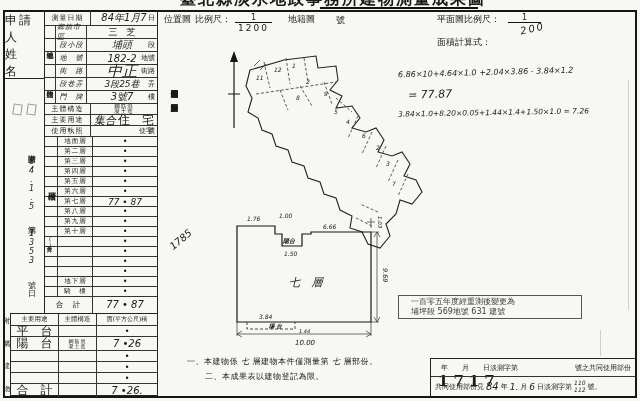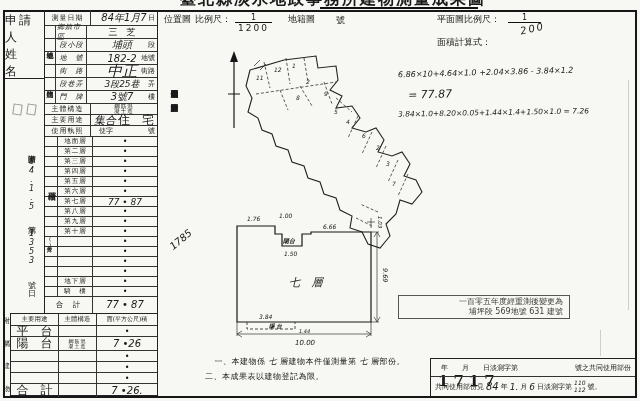--- a/index.html
+++ b/index.html
@@ -35,21 +35,21 @@
   .atable{border:1px solid #222;box-sizing:border-box;background:transparent;}
   .arow{display:flex;border-bottom:1px solid #333;box-sizing:border-box;}
   .ac1{width:48px;border-right:1px solid #333;font-size:12px;display:flex;align-items:center;justify-content:center;box-sizing:border-box;}
   .ac2{width:38px;border-right:1px solid #333;font-size:6px;display:flex;align-items:center;justify-content:center;box-sizing:border-box;}
   .ac3{flex:1;font-size:8px;display:flex;align-items:center;justify-content:center;}
   
   .frac{display:inline-flex;flex-direction:column;align-items:center;}
   .frac .num{border-bottom:1px solid #111;padding:0 16px;font-size:8px;line-height:9px;}
   .frac .den{font-size:9px;letter-spacing:2px;}
   .hdr{font-size:9px;display:flex;align-items:flex-start;gap:4px;}
-  .stampbox{border:1px solid #555;color:#3c3c3c;font-size:8px;line-height:10px;padding:1px 6px;text-align:right;}
+  .stampbox{border:1px solid #555;color:#3c3c3c;font-size:8px;line-height:10px;padding:1px 12px;}
   .serial{font-family:"DejaVu Serif",serif;font-weight:bold;font-size:15px;letter-spacing:5px;}
   .notes{font-size:8px;letter-spacing:0.5px;}
   .fbox{border-left:1px solid #222;border-top:1px solid #222;box-sizing:border-box;font-size:7px;}
   .fcell1{height:18px;border-bottom:1px solid #333;display:flex;align-items:center;
           justify-content:space-between;padding:0 4px 0 10px;box-sizing:border-box;}
   .fcell2{height:19px;display:flex;align-items:center;padding-left:4px;gap:2px;}
   .stack{display:inline-flex;flex-direction:column;font-size:6px;line-height:6.5px;}
   .noise{background:#cfcfc8;}
   .titleclip{overflow:hidden;height:9px;}
   .titleclip span{display:block;margin-top:-11px;font-size:16px;font-weight:bold;letter-spacing:2px;white-space:nowrap;}
@@ -144,21 +144,21 @@
           </span>
         </span>
     </div>
     <div class="lrow" style="height:11px;">
       <span class="lab">主要用途</span>
       <span class="val">
           <span class="hw" style="font-size:11px;">集合</span>
         <span style="font-size:12px;margin-left:2px;">住　宅</span>
         </span>
     </div>
-    <div class="lrow" style="height:11px;">
+    <div class="lrow" style="height:11px;gap:40px;">
       <span class="lab">使用執照</span>
       <span class="val" style="justify-content:flex-start;padding-left:8px;font-size:7px;">
         <span>使字</span>
         <span class="sfx">號</span>
         </span>
     </div>
 
     <div class="frow">
         <span class="flab">地面層</span>
         <span class="fval">•</span>
@@ -395,21 +395,21 @@
       <text x="74" y="125" font-size="5">1.44</text>
       <text x="64" y="78" font-size="11" letter-spacing="4">七 層</text>
     </g>
   </svg>
 
   <div class="abs stampbox" style="left:398px;top:295px;width:158px;">
     <div>一百零五年度經重測後變更為</div>
     <div>埔坪段 569地號 631 建號</div>
   </div>
 
-  <div class="abs notes" style="left:205px;top:356px;width:200px;text-align:right;">
+  <div class="abs notes" style="left:187px;top:356px;width:200px;">
     <span>一、本建物係</span><span class="hw" style="padding:0 3px;">七</span><span>層建物本件僅測量第</span><span class="hw" style="padding:0 3px;">七</span><span>層部份。</span>
   </div>
   <div class="abs notes" style="left:205px;top:371px;">二、本成果表以建物登記為限。</div>
   <div class="abs serial" style="left:398px;top:372px;margin-left:40px;">1717</div>
 
   <div class="abs fbox" style="left:430px;top:358px;width:205px;height:38px;">
     <div class="fcell1">
       <span>年　　月　　日淡測字第</span>
       <span>號之共同使用部份</span>
     </div>

